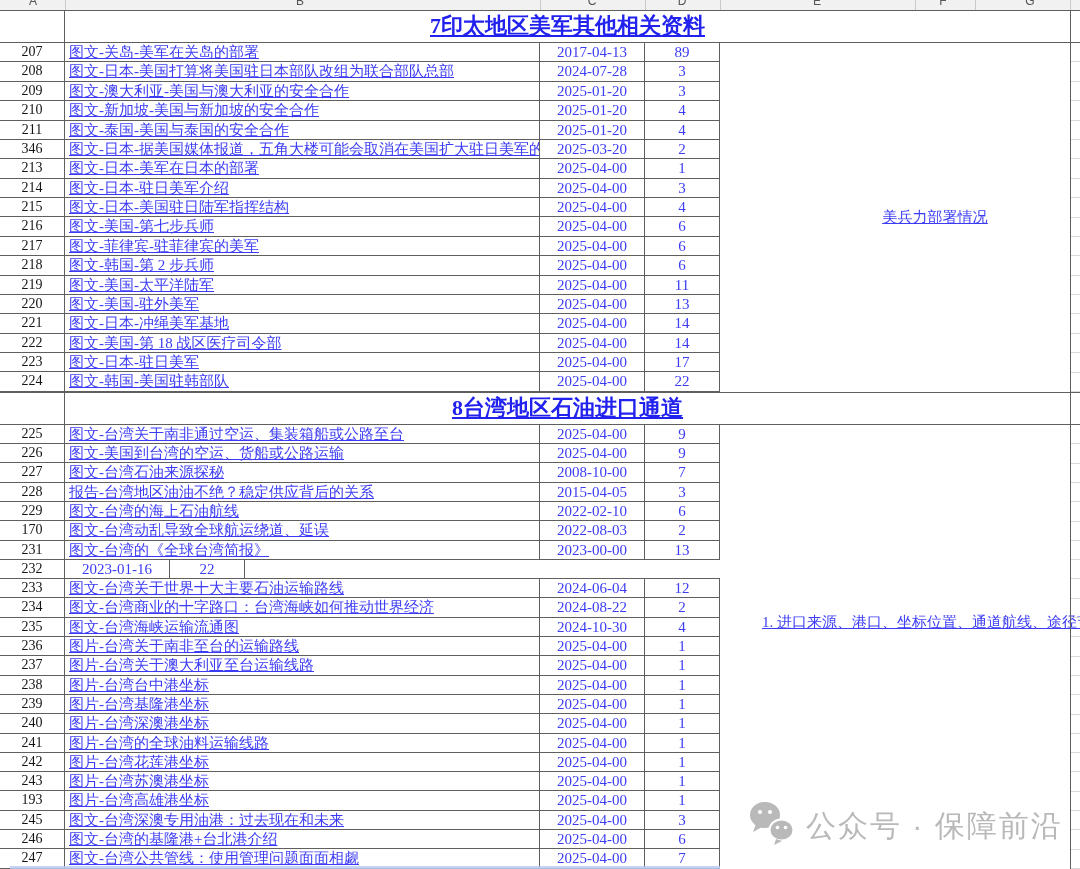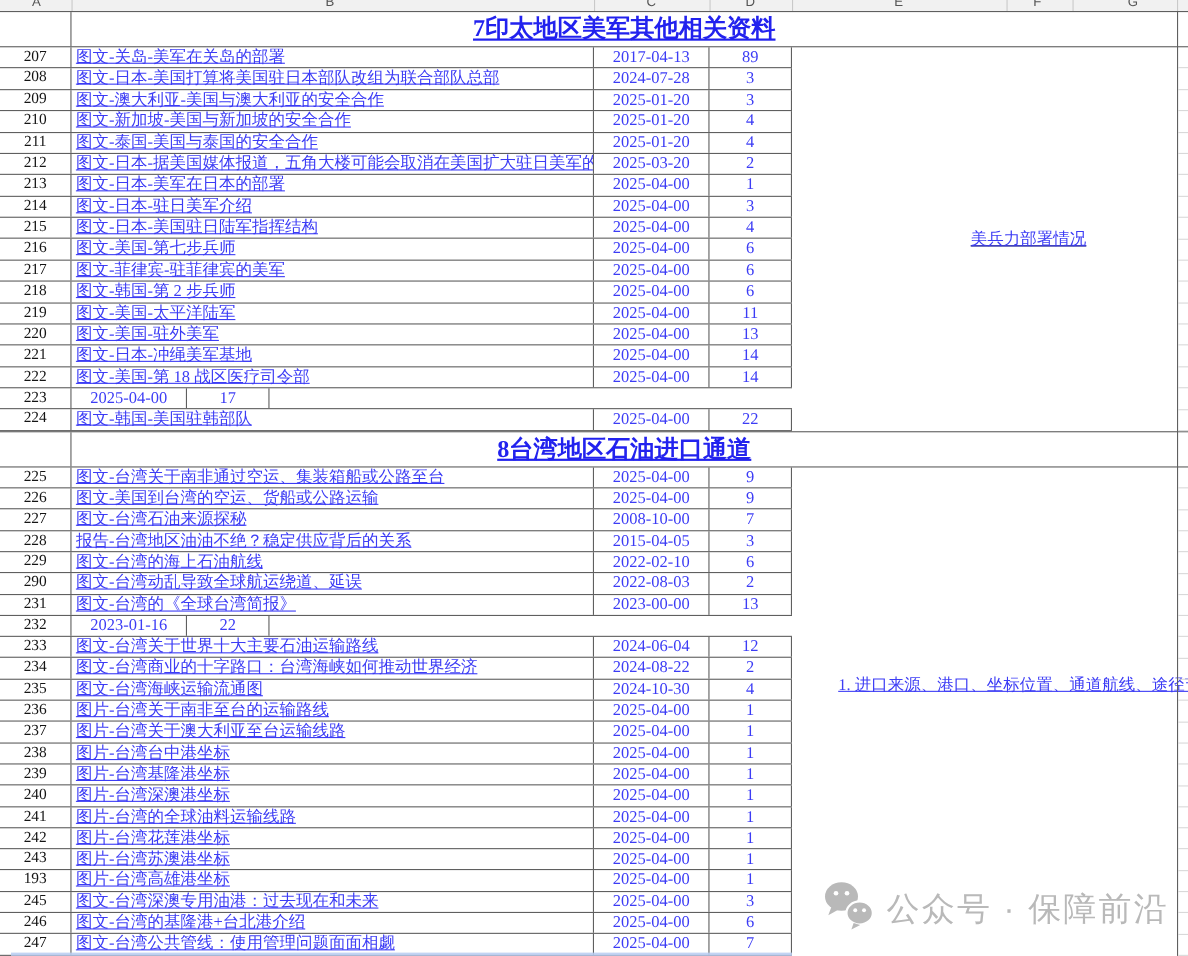--- a/index.html
+++ b/index.html
@@ -110,21 +110,21 @@
   </div>
 
   <div class="row">
     <div class="cell c-num">211</div>
     <div class="cell c-link"><span class="lnk">图文-泰国-美国与泰国的安全合作</span></div>
     <div class="cell c-date">2025-01-20</div>
     <div class="cell c-count">4</div>
   </div>
 
   <div class="row">
-    <div class="cell c-num">212</div>
+    <div class="cell c-num">346</div>
     <div class="cell c-link"><span class="lnk">图文-日本-据美国媒体报道，五角大楼可能会取消在美国扩大驻日美军的计划</span></div>
     <div class="cell c-date">2025-03-20</div>
     <div class="cell c-count">2</div>
   </div>
 
   <div class="row">
     <div class="cell c-num">213</div>
     <div class="cell c-link"><span class="lnk">图文-日本-美军在日本的部署</span></div>
     <div class="cell c-date">2025-04-00</div>
     <div class="cell c-count">1</div>
@@ -188,20 +188,21 @@
 
   <div class="row">
     <div class="cell c-num">222</div>
     <div class="cell c-link"><span class="lnk">图文-美国-第 18 战区医疗司令部</span></div>
     <div class="cell c-date">2025-04-00</div>
     <div class="cell c-count">14</div>
   </div>
 
   <div class="row">
     <div class="cell c-num">223</div>
+    <div class="cell c-link"><span class="lnk">图文-日本-驻日美军</span></div>
     <div class="cell c-date">2025-04-00</div>
     <div class="cell c-count">17</div>
   </div>
 
   <div class="row">
     <div class="cell c-num">224</div>
     <div class="cell c-link"><span class="lnk">图文-韩国-美国驻韩部队</span></div>
     <div class="cell c-date">2025-04-00</div>
     <div class="cell c-count">22</div>
   </div>
@@ -241,21 +242,21 @@
   </div>
 
   <div class="row">
     <div class="cell c-num">229</div>
     <div class="cell c-link"><span class="lnk">图文-台湾的海上石油航线</span></div>
     <div class="cell c-date">2022-02-10</div>
     <div class="cell c-count">6</div>
   </div>
 
   <div class="row">
-    <div class="cell c-num">290</div>
+    <div class="cell c-num">170</div>
     <div class="cell c-link"><span class="lnk">图文-台湾动乱导致全球航运绕道、延误</span></div>
     <div class="cell c-date">2022-08-03</div>
     <div class="cell c-count">2</div>
   </div>
 
   <div class="row">
     <div class="cell c-num">231</div>
     <div class="cell c-link"><span class="lnk">图文-台湾的《全球台湾简报》</span></div>
     <div class="cell c-date">2023-00-00</div>
     <div class="cell c-count">13</div>

